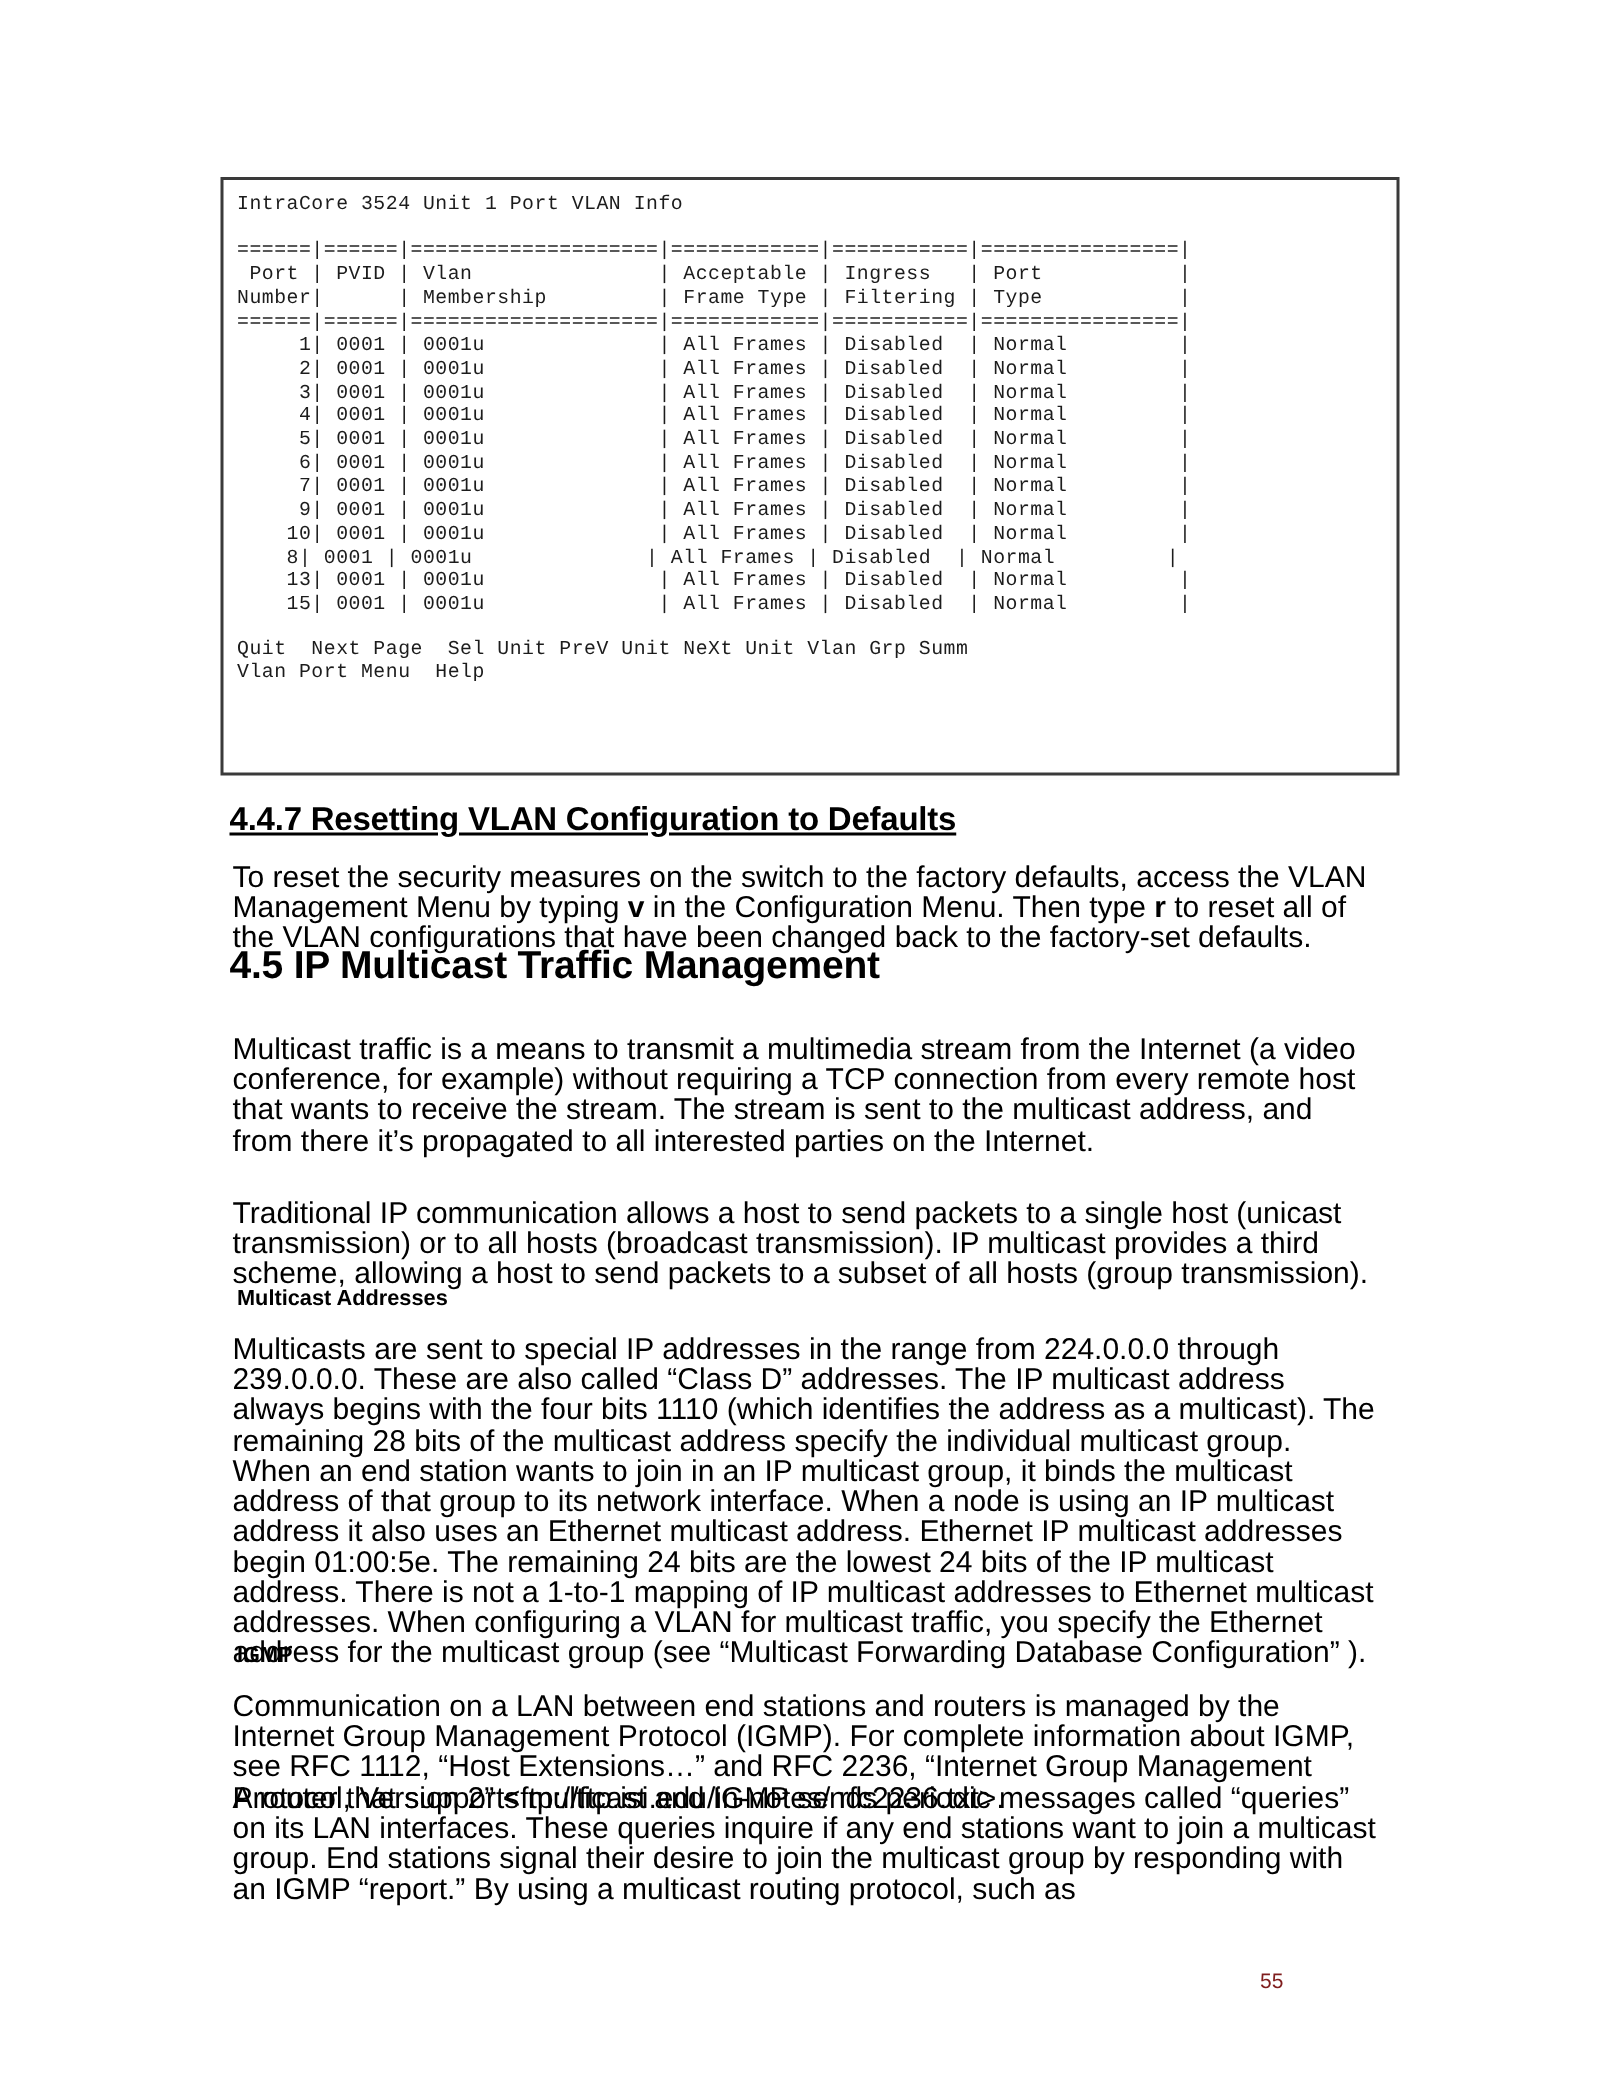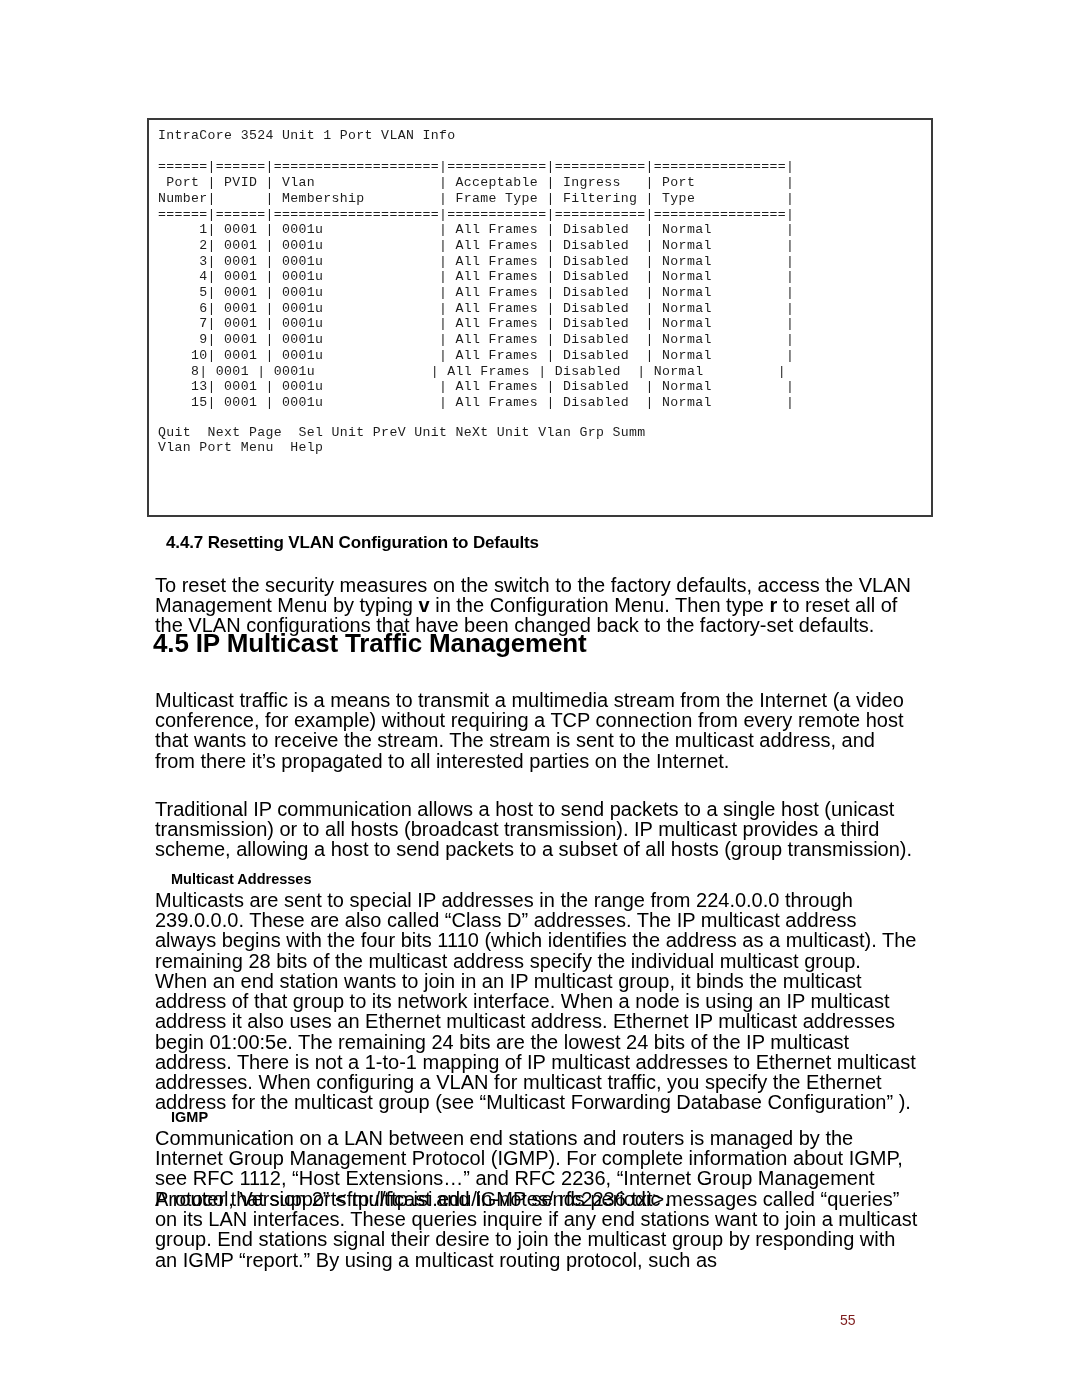--- a/index.html
+++ b/index.html
@@ -59,35 +59,36 @@
   h2.section-heading {
     position: absolute;
     margin: 0;
     padding: 0;
     font-family: "Liberation Sans", sans-serif;
     font-weight: bold;
     color: #000000;
     white-space: nowrap;
   }
   .h-447 {
-    left: 166px;
+    left: 153px;
     top: 533px;
-    font-size: 17px;
+    font-size: 22px;
     letter-spacing: -0.15px;
+    text-decoration: underline;
   }
   .h-45 {
     left: 153px;
     top: 628px;
     font-size: 26px;
     letter-spacing: -0.15px;
   }
 
   h3.sub-heading {
     position: absolute;
-    margin: 16px;
+    margin: 3px;
     padding: 0;
     font-family: "Liberation Sans", sans-serif;
     font-weight: bold;
     font-size: 14.5px;
     color: #000000;
     white-space: nowrap;
   }
   .h-multicast-addresses { left: 155px; top: 855px; }
   .h-igmp { left: 155px; top: 1093px; }
 

